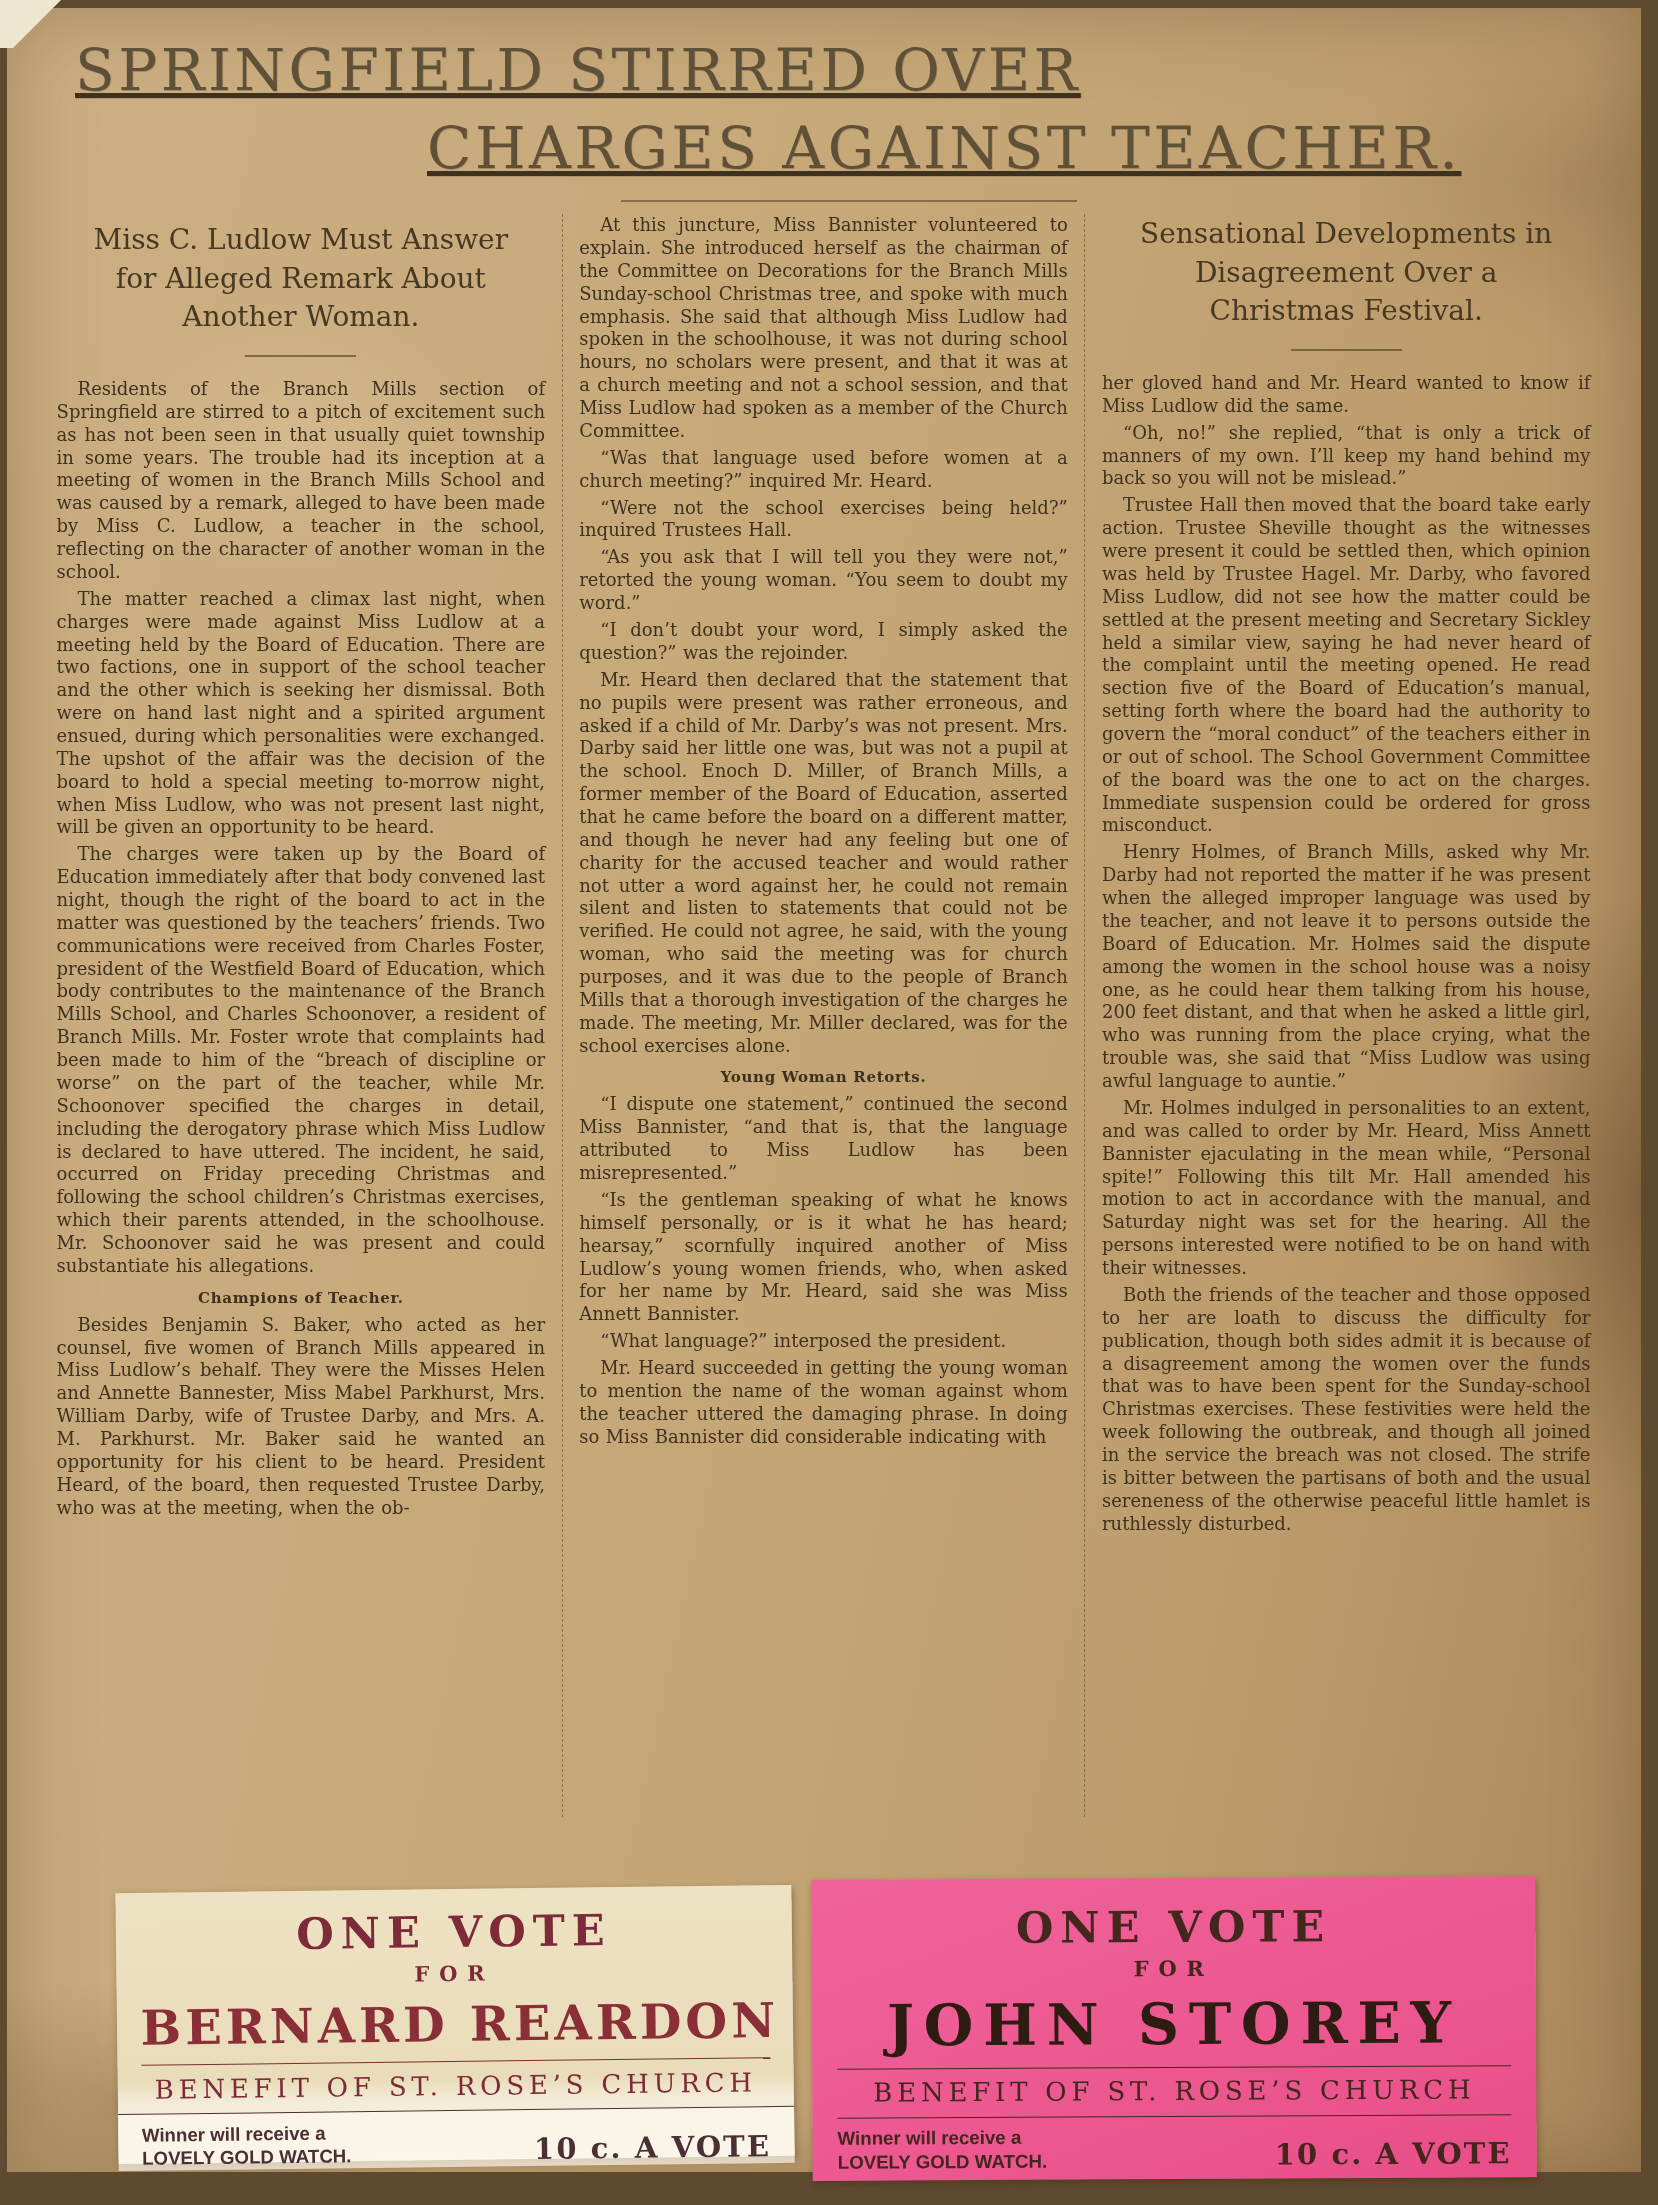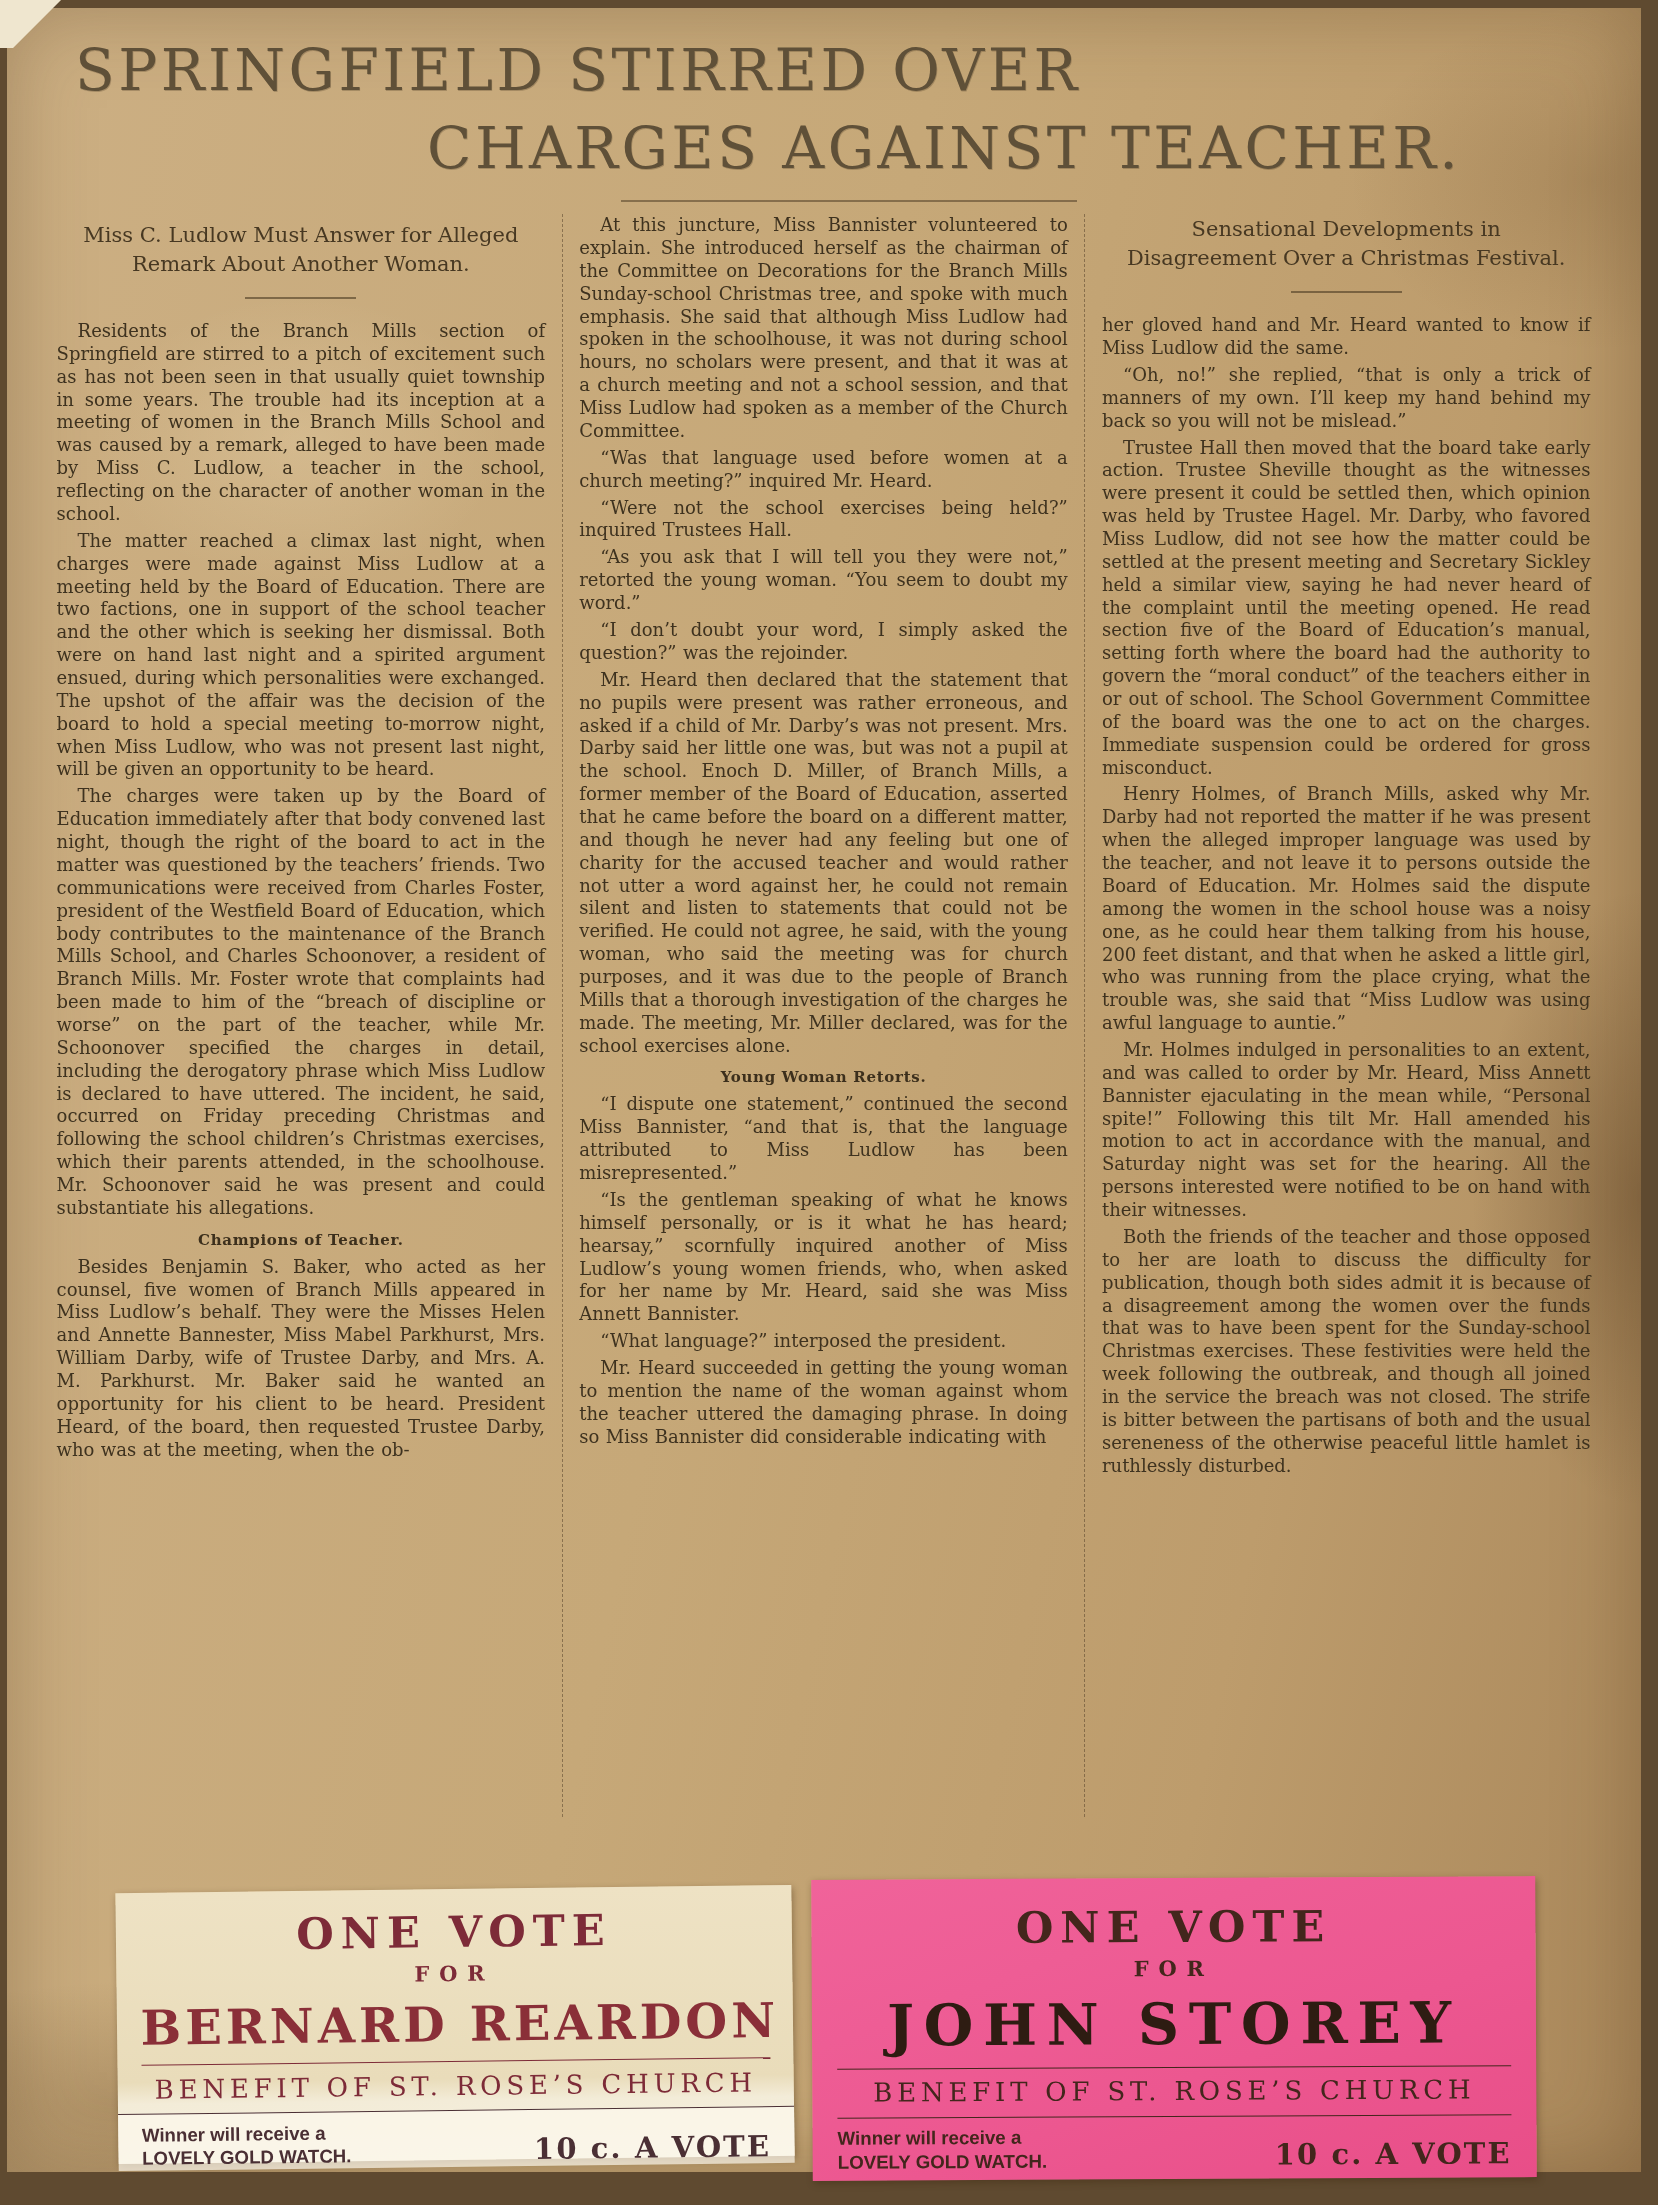--- a/index.html
+++ b/index.html
@@ -18,36 +18,36 @@
       linear-gradient(102deg, #ccaf83 0%, #c6a878 45%, #bd9c6c 75%, #a9875a 100%);
     box-shadow: inset 0 0 83px rgba(80,55,25,.35);
   }
   .corner-tear {
     position:absolute; left:0; top:0; width:62px; height:48px;
     background:linear-gradient(135deg,#efe6cf 55%, transparent 56%);
   }
   .clipping { position:absolute; left:40px; top:15px; width:1567px; color:#3e321f; }
 
   
-  .headline { padding-top:21px; }
+  .headline { padding-top:21px;text-decoration:underline; }
   .headline .hl {
     font-size:58px; letter-spacing:3.5px; color:#5f5038; font-weight:400;
     text-shadow:0.7px 0.7px 0 rgba(60,45,25,.25); white-space:nowrap;
   }
   .hl1 { margin-left:35px; }
   .hl2 { margin-left:387px; margin-top:9.7px; }
   .headline-rule { width:456px; border-top:2.1px solid rgba(80,62,38,.55); margin:18px 0 0 581px; }
 
   
   .columns { display:flex; margin-top:12.4px; height:1603px; overflow:hidden; }
   .col { flex:1 1 0; padding:0 16.6px; overflow:hidden; }
   .col + .col { border-left:1.4px dashed rgba(88,68,44,.55); }
 
   .subhead {
-    font-size:21px; line-height:1.38; text-align:center; color:#473822;
+    font-size:28px; line-height:1.38; text-align:center; color:#473822;
     margin:7px 21px 0 21px; font-weight:400;
   }
   .subhead-rule { width:111px; border-top:2.1px solid rgba(75,58,34,.6); margin:18px auto 21px auto; }
   .col-right .subhead { margin-top:1px; }
 
   .col p {
     font-size:18px; line-height:1.27; text-align:justify; margin:0 0 4.1px 0;
     word-spacing:0.7px;
   }
   .col p.para { text-indent:21px; }

